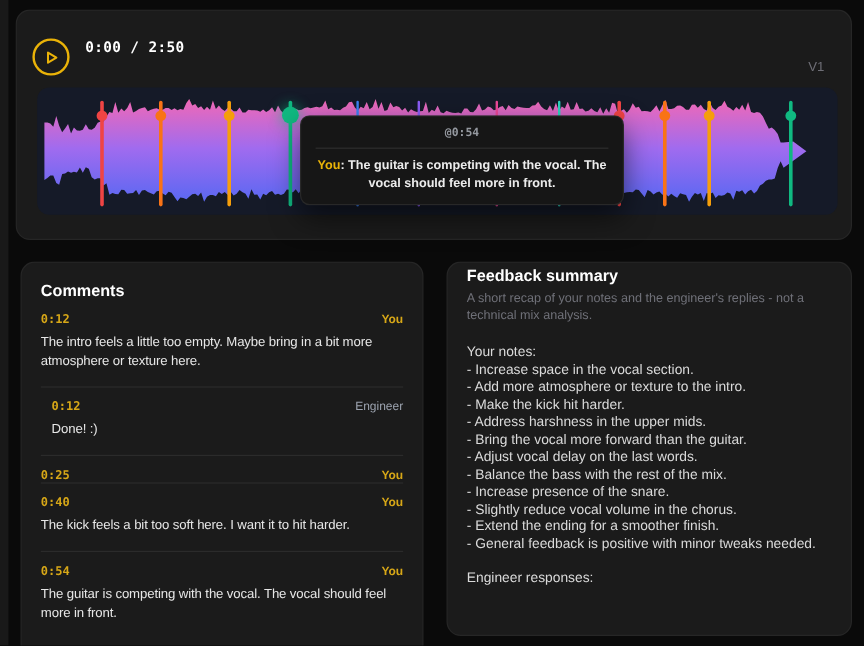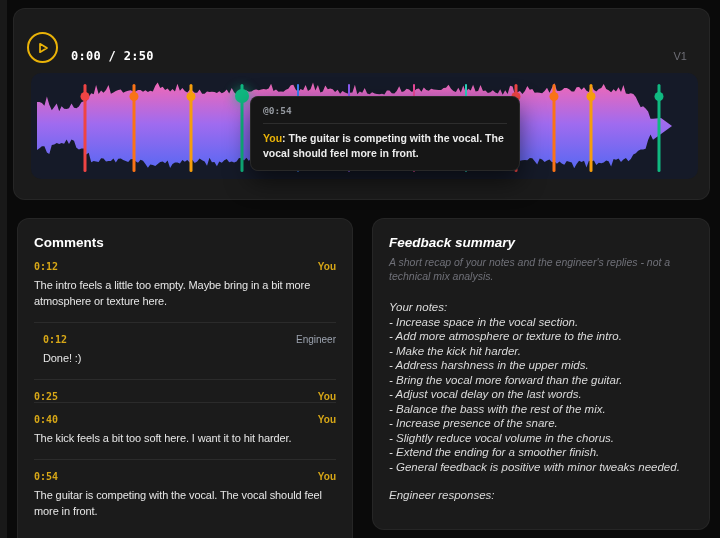--- a/index.html
+++ b/index.html
@@ -15,24 +15,24 @@
   .left-strip { position:absolute; left:0; top:0; width:7px; height:100%; background:#191919; }
 
   .card {
     position:absolute;
     background:#1b1b1b;
     border:1px solid rgba(255,255,255,0.05);
     border-radius:12px;
   }
   .player-card { left:13px; top:8px; width:697px; height:192px; }
   .comments-card { left:17px; top:218px; width:336px; height:352px; padding:16px; overflow:hidden; }
-  .summary-card { left:372px; top:218px; width:338px; height:312px; padding:16px 16px; overflow:hidden;font-style:italic; }
-
-  
-  .player-row { display:flex; align-items:flex-end; gap:13px; padding:23px 20px 0 13px; }
+  .summary-card { left:372px; top:218px; width:338px; height:312px; padding:3px 16px; overflow:hidden; }
+
+  
+  .player-row { display:flex; align-items:flex-start; gap:13px; padding:23px 20px 0 13px; }
   .play-btn {
     width:31px; height:31px; border-radius:50%;
     border:2px solid #eab308; background:transparent;
     display:flex; align-items:center; justify-content:center;
     cursor:pointer; flex:0 0 auto;
   }
   .play-btn svg { display:block; margin-left:1px; }
   .time-display {
     font-family:"DejaVu Sans Mono", monospace;
     font-weight:bold; font-size:12px; color:#ffffff; letter-spacing:0.3px;
@@ -53,20 +53,21 @@
     width:9px; height:9px; border-radius:50%;
   }
   .marker.selected .dot { width:14px; height:14px; top:5px; }
 
   .wave-tooltip {
     position:absolute; left:219px; top:23px; width:270px;
     background:#161616; border:1px solid rgba(255,255,255,0.08);
     border-radius:8px; padding:8px 12px 9px;
     box-shadow:0 10px 24px rgba(0,0,0,0.55);
     z-index:5;
+    text-align:center;
   }
   .tt-time { font-family:"DejaVu Sans Mono", monospace; font-size:9.5px; font-weight:bold; color:#94989f; }
   .tt-divider { border-top:1px solid #2d2d2d; margin:7px 0 7px; }
   .tt-text { font-size:10.5px; line-height:1.45; color:#ececec; font-weight:bold; }
   .tt-author { color:#eab308; }
 
   
   .panel-title { font-size:13.5px; font-weight:bold; color:#ffffff; }
   .comment { margin-top:11px; }
   .comment-head { display:flex; justify-content:space-between; align-items:baseline; }

